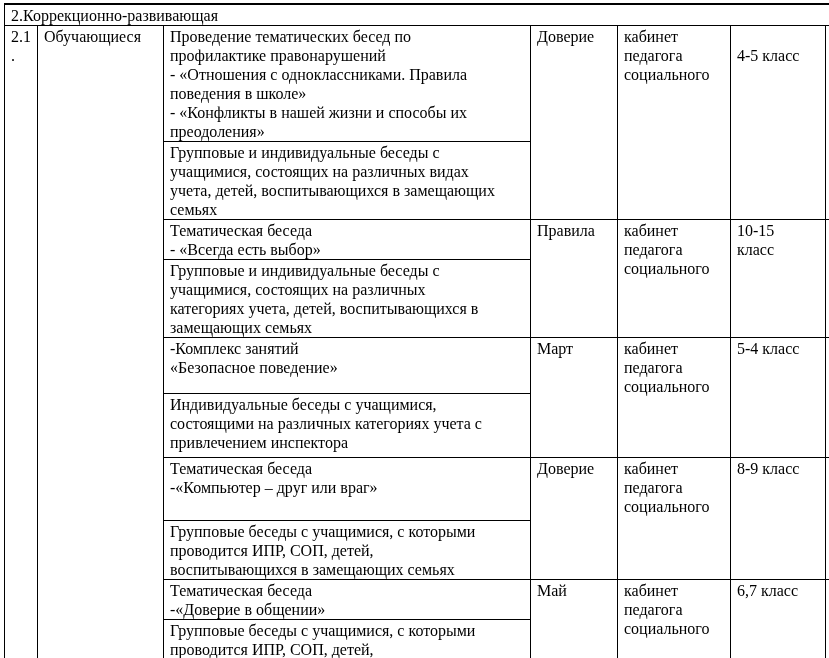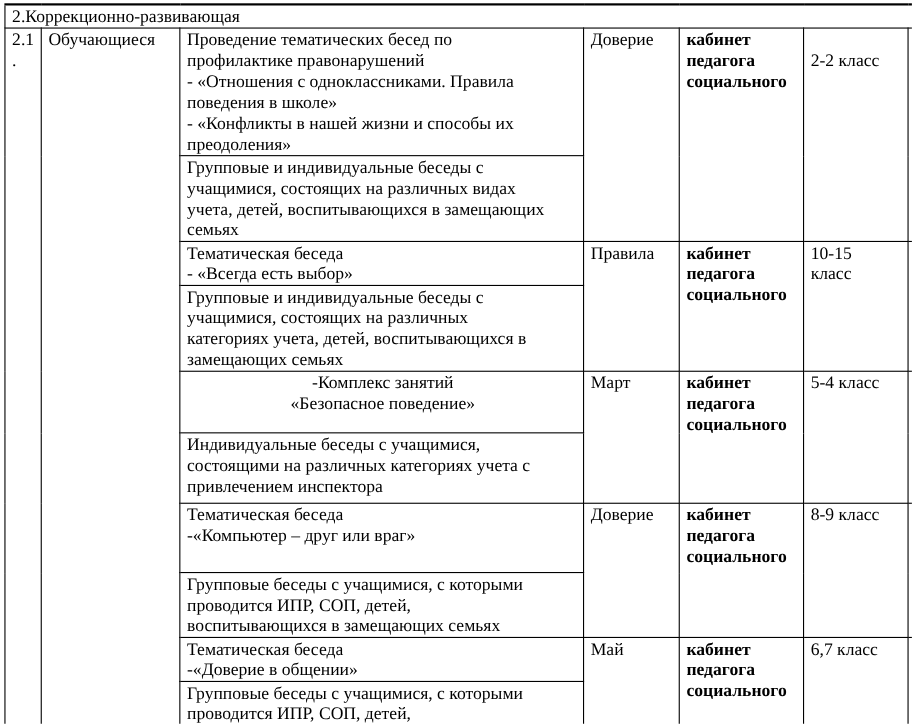--- a/index.html
+++ b/index.html
@@ -34,27 +34,27 @@
     vertical-align: top;
     padding: 1px 4px 0 6px;
     white-space: pre-line;
     overflow: hidden;
   }
   td.hdr  { height: 19px; padding-left: 2px; }
   td.num  { padding-left: 2px; padding-right: 1px; }
   td.aud  { padding-left: 5px; }
   td.act  { padding-left: 7px; }
   td.mon  { padding-left: 5px; }
-  td.loc  { padding-left: 5px; font-weight: bold; }
+  td.loc  { padding-left: 5px; }
   td.grd  { padding-left: 8px; padding-top: 3px; }
   .rh1  { height: 112px; }
   .rh2  { height: 76px; }
   .rh3  { height: 37px; }
   .rh4  { height: 71px; }
-  .rh5  { height: 54px; text-align: center; }
+  .rh5  { height: 54px; }
   .rh6  { height: 62px; }
   .rh7  { height: 61px; }
   .rh8  { height: 57px; }
   .rh9  { height: 36px; }
   .rh10 { height: 51px; }
 </style>
 </head>
 <body>
 
 <div class="page">
@@ -82,21 +82,21 @@
 профилактике правонарушений
 - «Отношения с одноклассниками. Правила
 поведения в школе»
 - «Конфликты в нашей жизни и способы их
 преодоления»</td>
       <td class="mon" rowspan="2">Доверие</td>
       <td class="loc" rowspan="2">кабинет
 педагога
 социального</td>
       <td class="grd" rowspan="2">
-2-2 класс</td>
+4-5 класс</td>
       <td class="edge" rowspan="2"></td>
     </tr>
     <tr>
       <td class="act rh2">Групповые и индивидуальные беседы с
 учащимися, состоящих на различных видах
 учета, детей, воспитывающихся в замещающих
 семьях</td>
     </tr>
 
     <tr>

